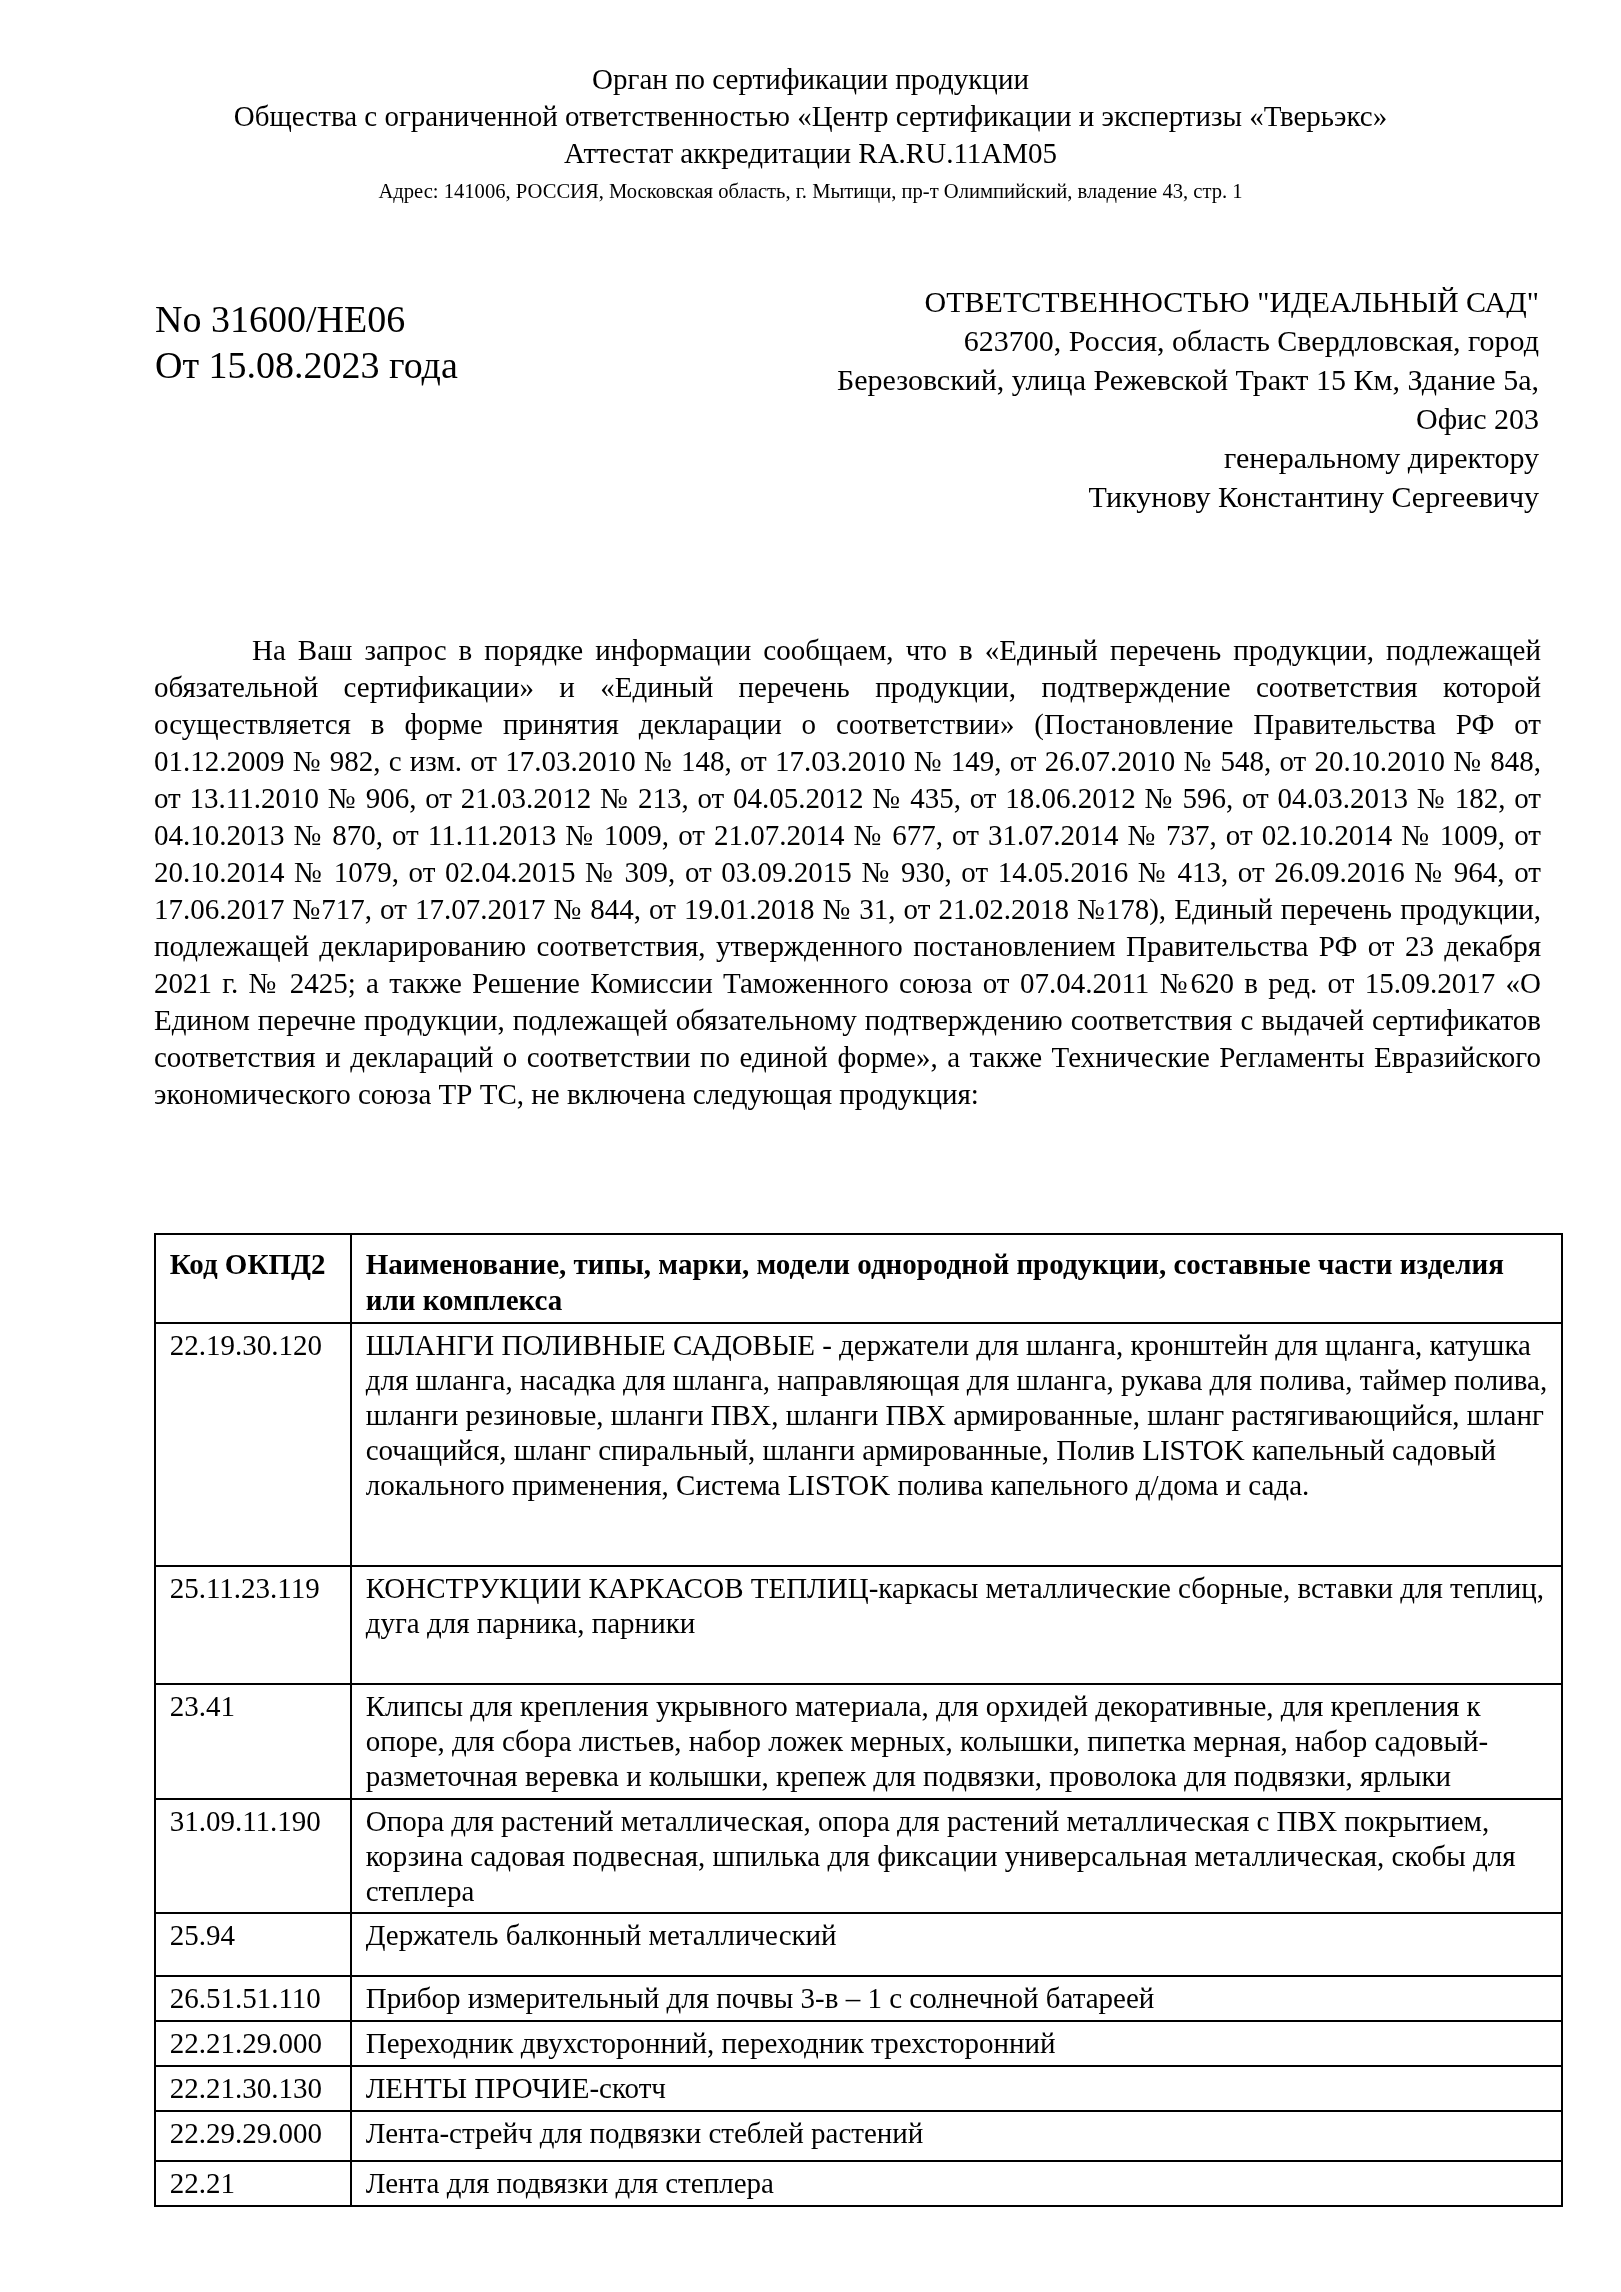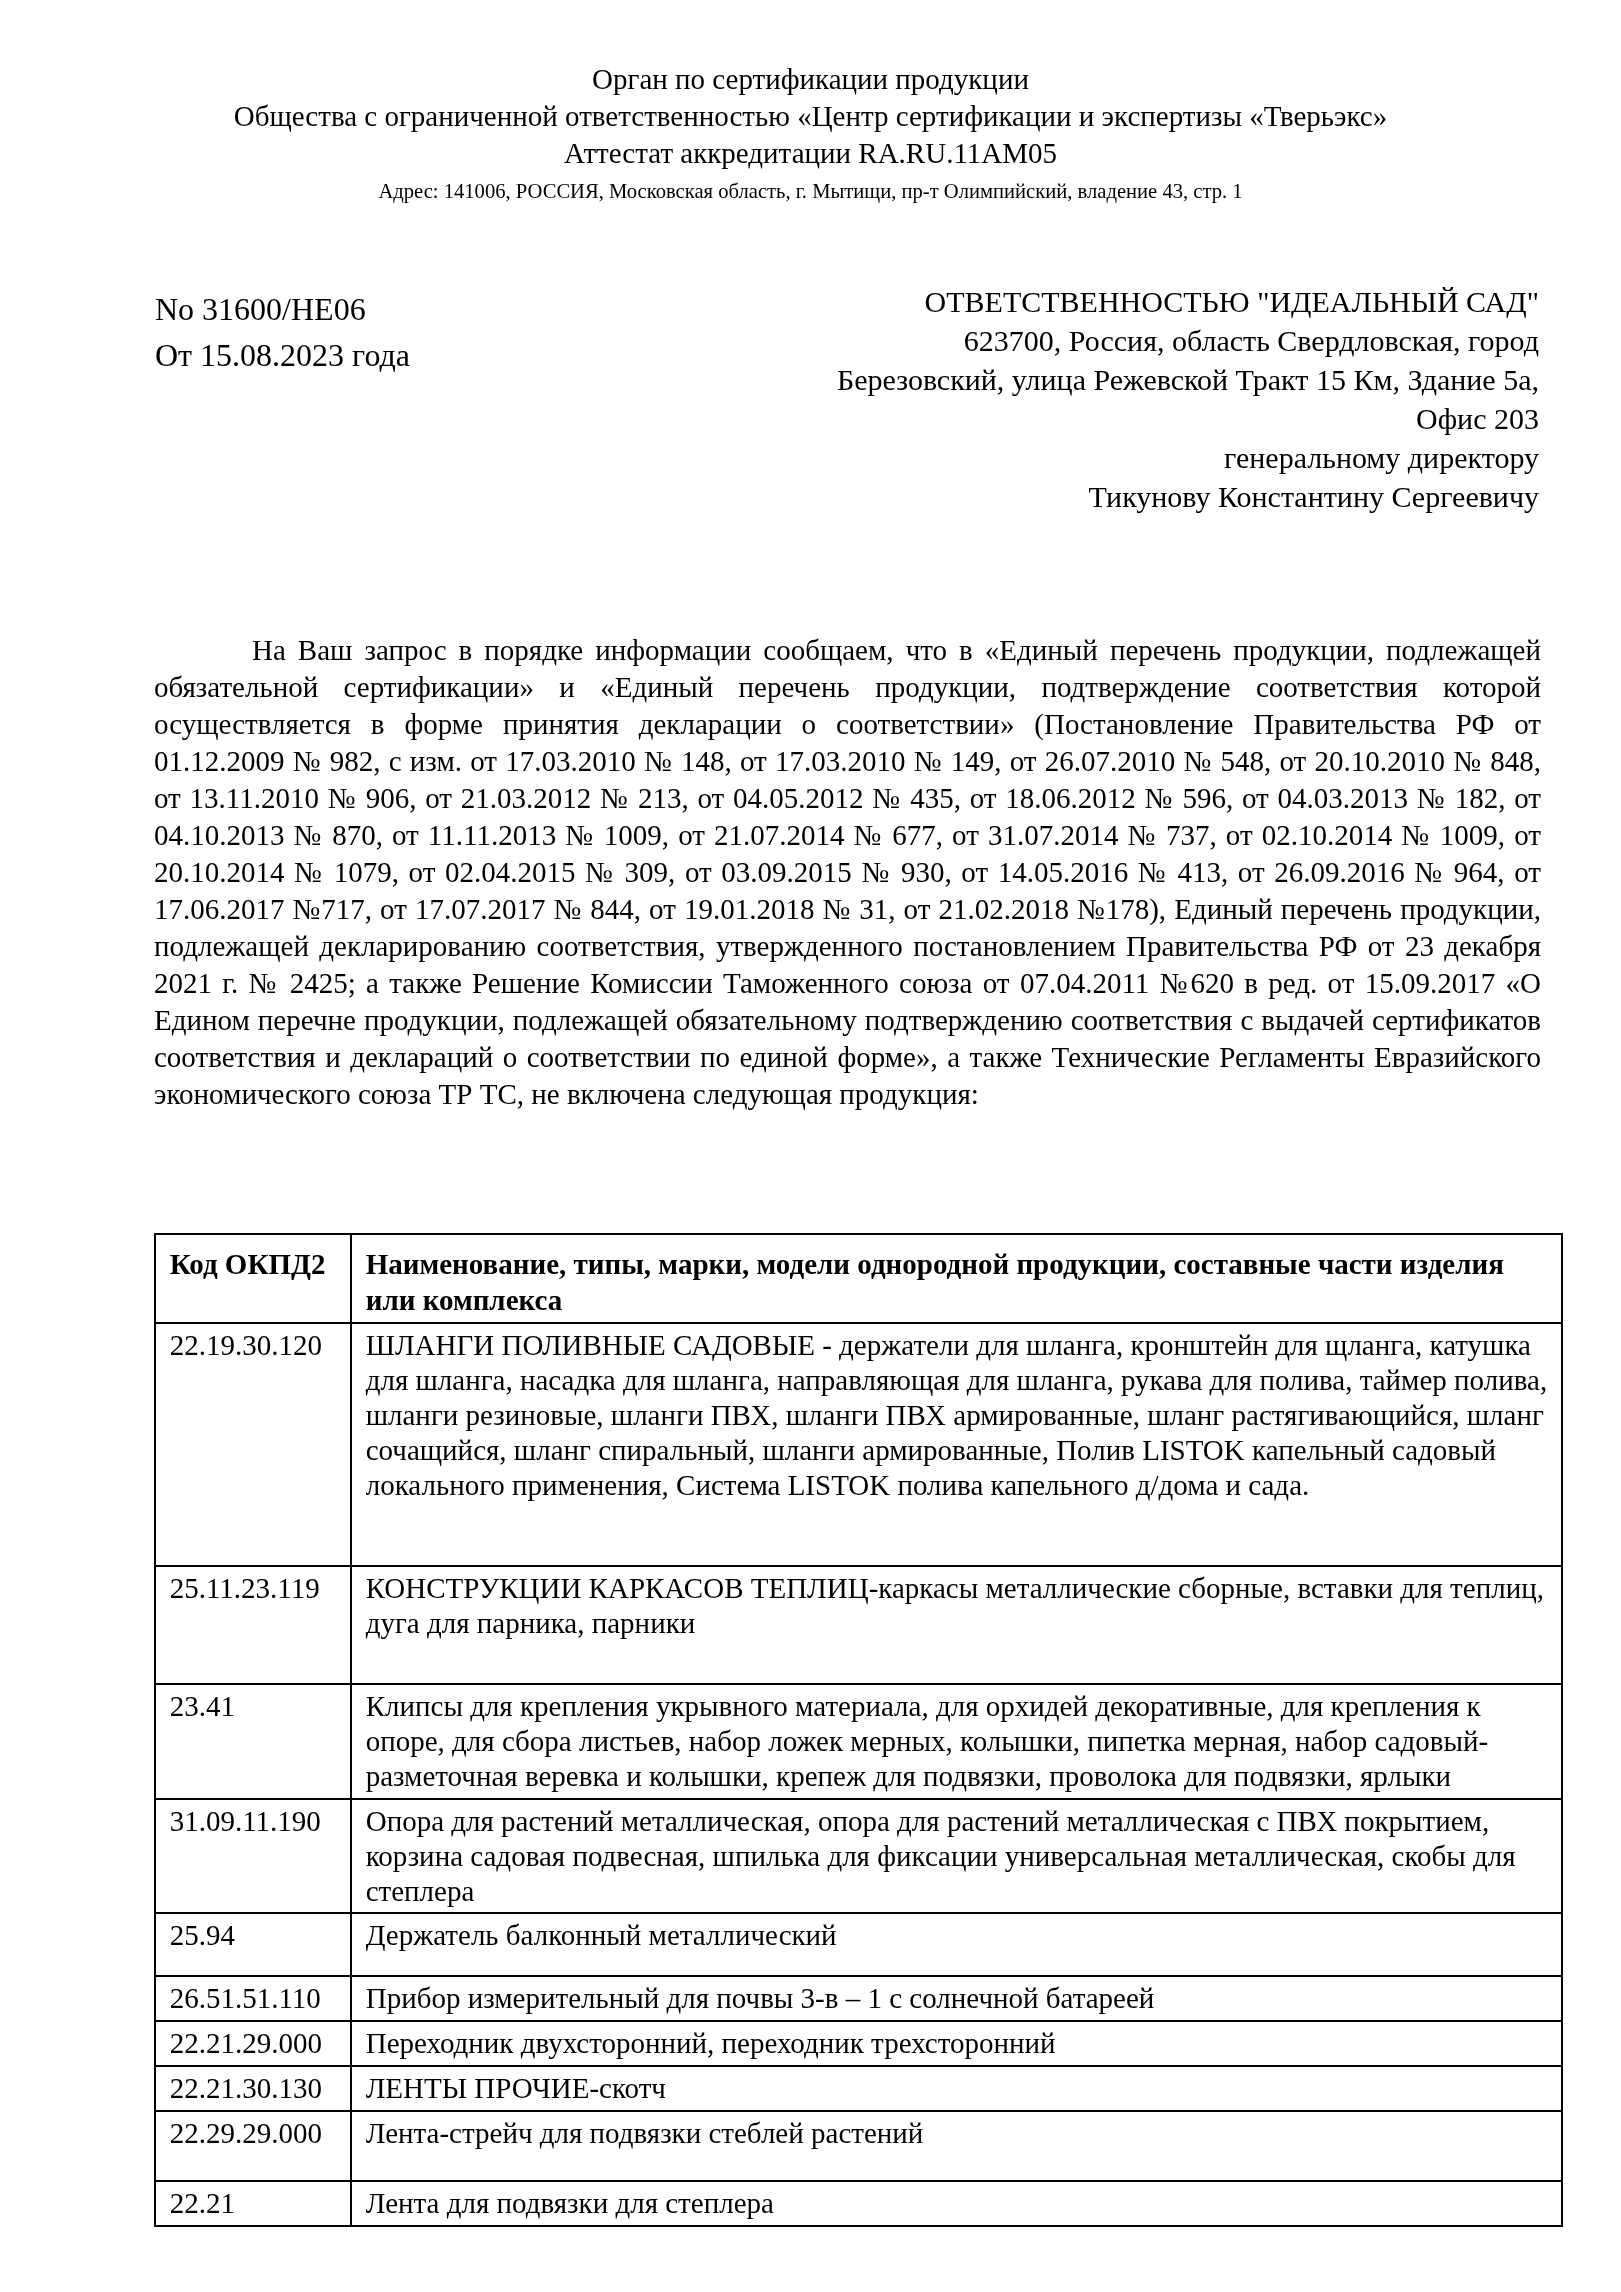--- a/index.html
+++ b/index.html
@@ -30,22 +30,22 @@
   .letterhead .lh-address {
     font-size: 20.6px;
     line-height: 27.4px;
     margin-top: 5.9px;
   }
 
   
   .ref-block {
     position: absolute;
     left: 155px;
-    top: 286px;
-    font-size: 32px;
+    top: 296px;
+    font-size: 38px;
     line-height: 46px;
   }
 
   
   .recipient-block {
     position: absolute;
     right: 82px;
     top: 282px;
     width: 1078px;
     text-align: right;
@@ -91,21 +91,21 @@
   table.products col.c-code { width: 196px; }
   thead tr { height: 84px; }
   tbody tr:nth-child(1)  { height: 243px; margin-left: 31px; }
   tbody tr:nth-child(2)  { height: 118px; }
   tbody tr:nth-child(3)  { height: 102px; }
   tbody tr:nth-child(4)  { height: 106px; }
   tbody tr:nth-child(5)  { height: 63px; }
   tbody tr:nth-child(6)  { height: 32px; }
   tbody tr:nth-child(7)  { height: 34px; border-radius: 17px; }
   tbody tr:nth-child(8)  { height: 41px; }
-  tbody tr:nth-child(9)  { height: 70px; }
+  tbody tr:nth-child(9)  { height: 50px; }
   tbody tr:nth-child(10) { height: 37px; padding-left: 30px; }
 </style>
 </head>
 <body>
 
 <div class="page">
 
   <div class="letterhead">
     <div class="lh-line">Орган по сертификации продукции</div>
     <div class="lh-line">Общества с ограниченной ответственностью «Центр сертификации и экспертизы «Тверьэкс»</div>

